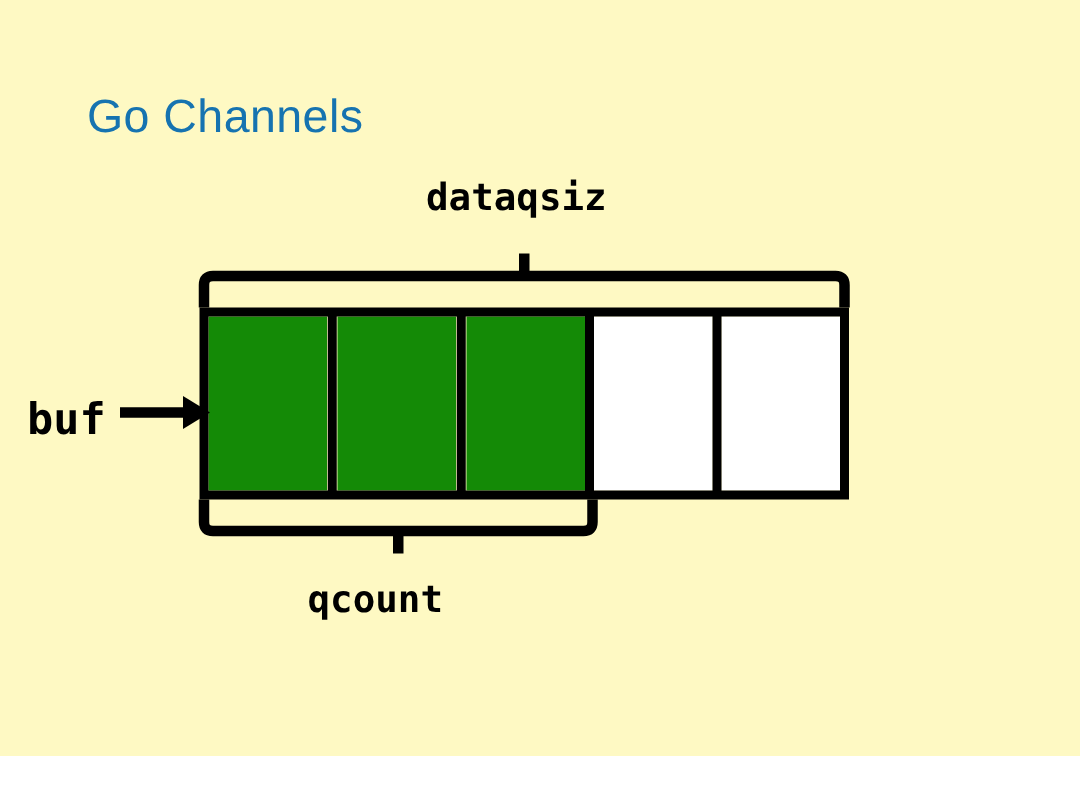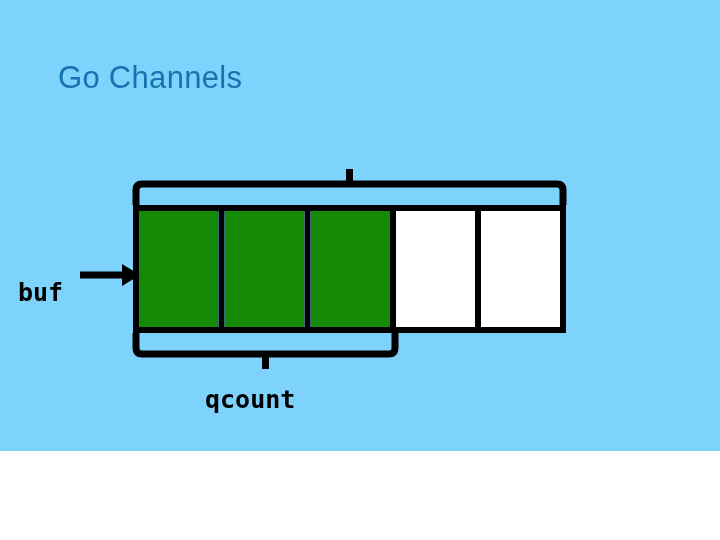--- a/index.html
+++ b/index.html
@@ -12,22 +12,22 @@
     height: 540px;
     position: relative;
     overflow: hidden;
     font-family: "Liberation Sans", sans-serif;
   }
   #slide {
     position: absolute;
     left: 0;
     top: 0;
     width: 720px;
-    height: 451px;
-    background: #7dd3fc;
+    height: 504px;
+    background: #fef9c3;
   }
   #slide-title {
     position: absolute;
     left: 58px;
     top: 60px;
     font-family: "Liberation Sans", sans-serif;
     font-size: 31px;
     font-weight: 400;
     letter-spacing: 0.3px;
     color: #1673b0;
@@ -46,38 +46,39 @@
     left: 284px;
     top: 117px;
   }
   #label-qcount {
     left: 205px;
     top: 385px;
     text-align: right;
   }
   #label-buf {
     left: 18px;
-    top: 278px;
-    font-size: 25px;
+    top: 262px;
+    font-size: 29px;
   }
   #diagram-svg {
     position: absolute;
     left: 0;
     top: 0;
     width: 720px;
     height: 540px;
   }
 </style>
 </head>
 <body>
 
 <div id="slide">
 
   <div id="slide-title">Go Channels</div>
 
+  <div class="mono-label" id="label-dataqsiz">dataqsiz</div>
 
   <div class="mono-label" id="label-buf">buf</div>
 
   <div class="mono-label" id="label-qcount">qcount</div>
 
   <svg id="diagram-svg" viewBox="0 0 720 540" xmlns="http://www.w3.org/2000/svg">
 
     <g>
       <path d="M 136 205
                L 136 190

